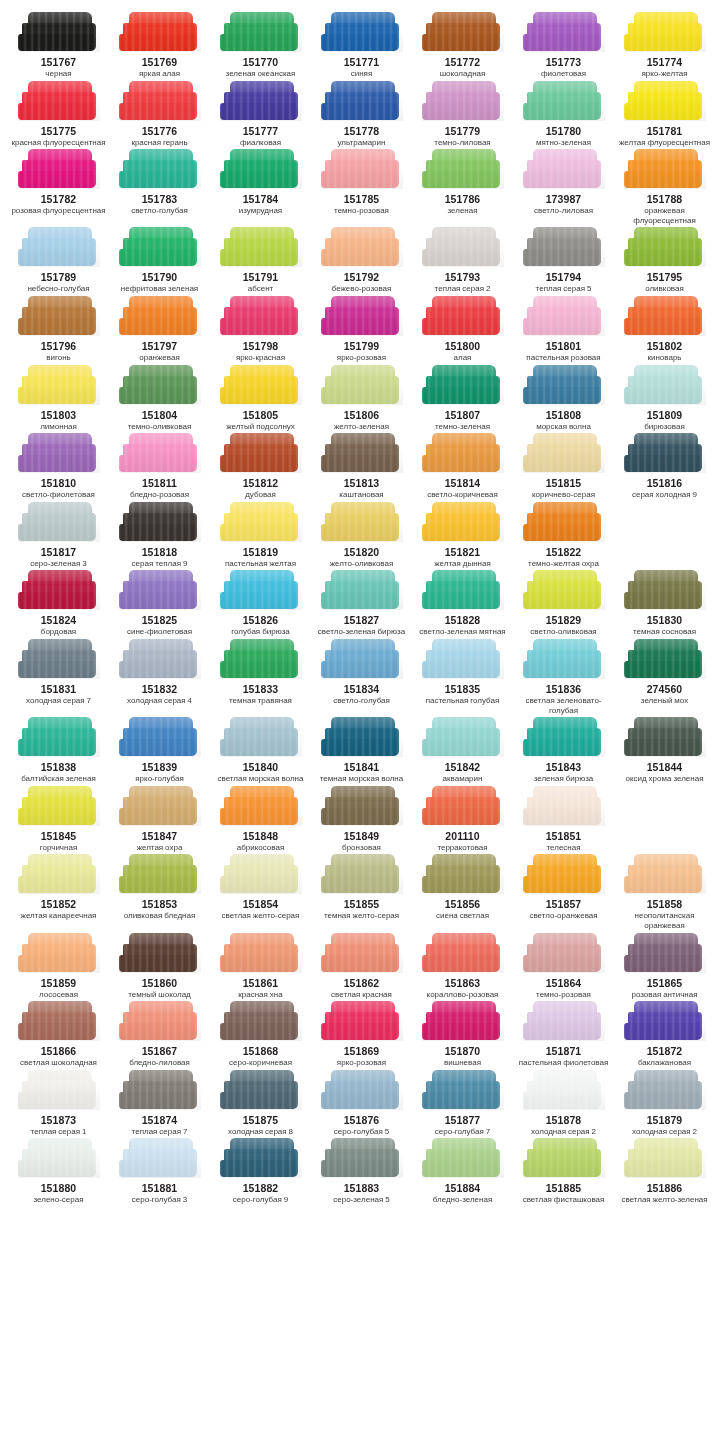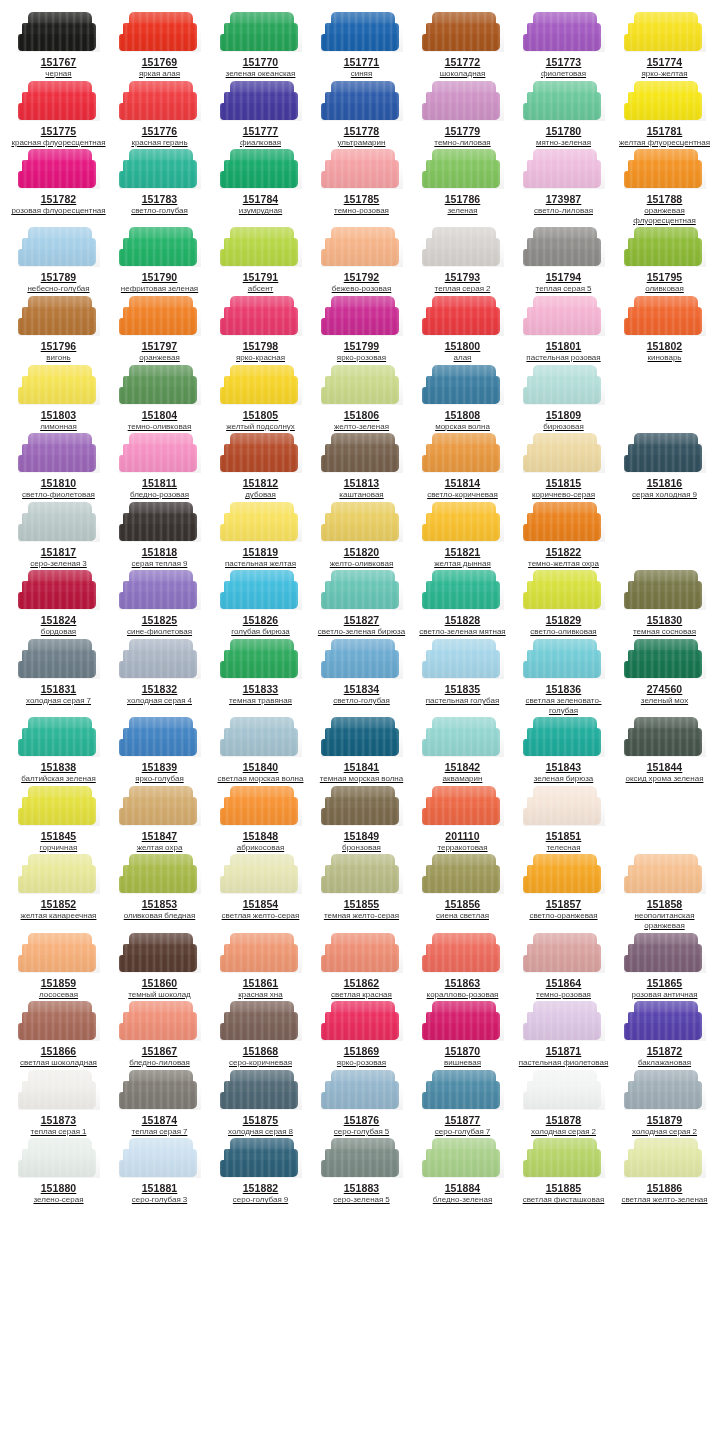--- a/index.html
+++ b/index.html
@@ -14,21 +14,20 @@
     font-family: "Liberation Sans", sans-serif;
     overflow: hidden;
   }
   #chart {
     width: 723px;
     padding: 12px 8px 0 8px;
   }
   .row {
     display: flex;
     width: 707px;
-    text-decoration: underline;
   }
   .cell {
     width: 101px;
     display: flex;
     flex-direction: column;
     align-items: center;
     padding-bottom: 2px;
   }
   
   .swatch {
@@ -492,20 +491,30 @@
           <div class="st st1" style="background: rgb(201, 217, 138);"></div>
           <div class="st st2" style="background: rgb(201, 217, 138);"></div>
           <div class="st st3" style="background: rgb(201, 217, 138);"></div>
           <div class="tex"></div>
         </div>
         <div class="code">151806</div>
         <div class="name">желто-зеленая</div>
       </div>
       <div class="cell">
         <div class="swatch">
+          <div class="st st1" style="background: rgb(16, 147, 106);"></div>
+          <div class="st st2" style="background: rgb(16, 147, 106);"></div>
+          <div class="st st3" style="background: rgb(16, 147, 106);"></div>
+          <div class="tex"></div>
+        </div>
+        <div class="code">151807</div>
+        <div class="name">темно-зеленая</div>
+      </div>
+      <div class="cell">
+        <div class="swatch">
           <div class="st st1" style="background: rgb(58, 124, 160);"></div>
           <div class="st st2" style="background: rgb(58, 124, 160);"></div>
           <div class="st st3" style="background: rgb(58, 124, 160);"></div>
           <div class="tex"></div>
         </div>
         <div class="code">151808</div>
         <div class="name">морская волна</div>
       </div>
       <div class="cell">
         <div class="swatch">

